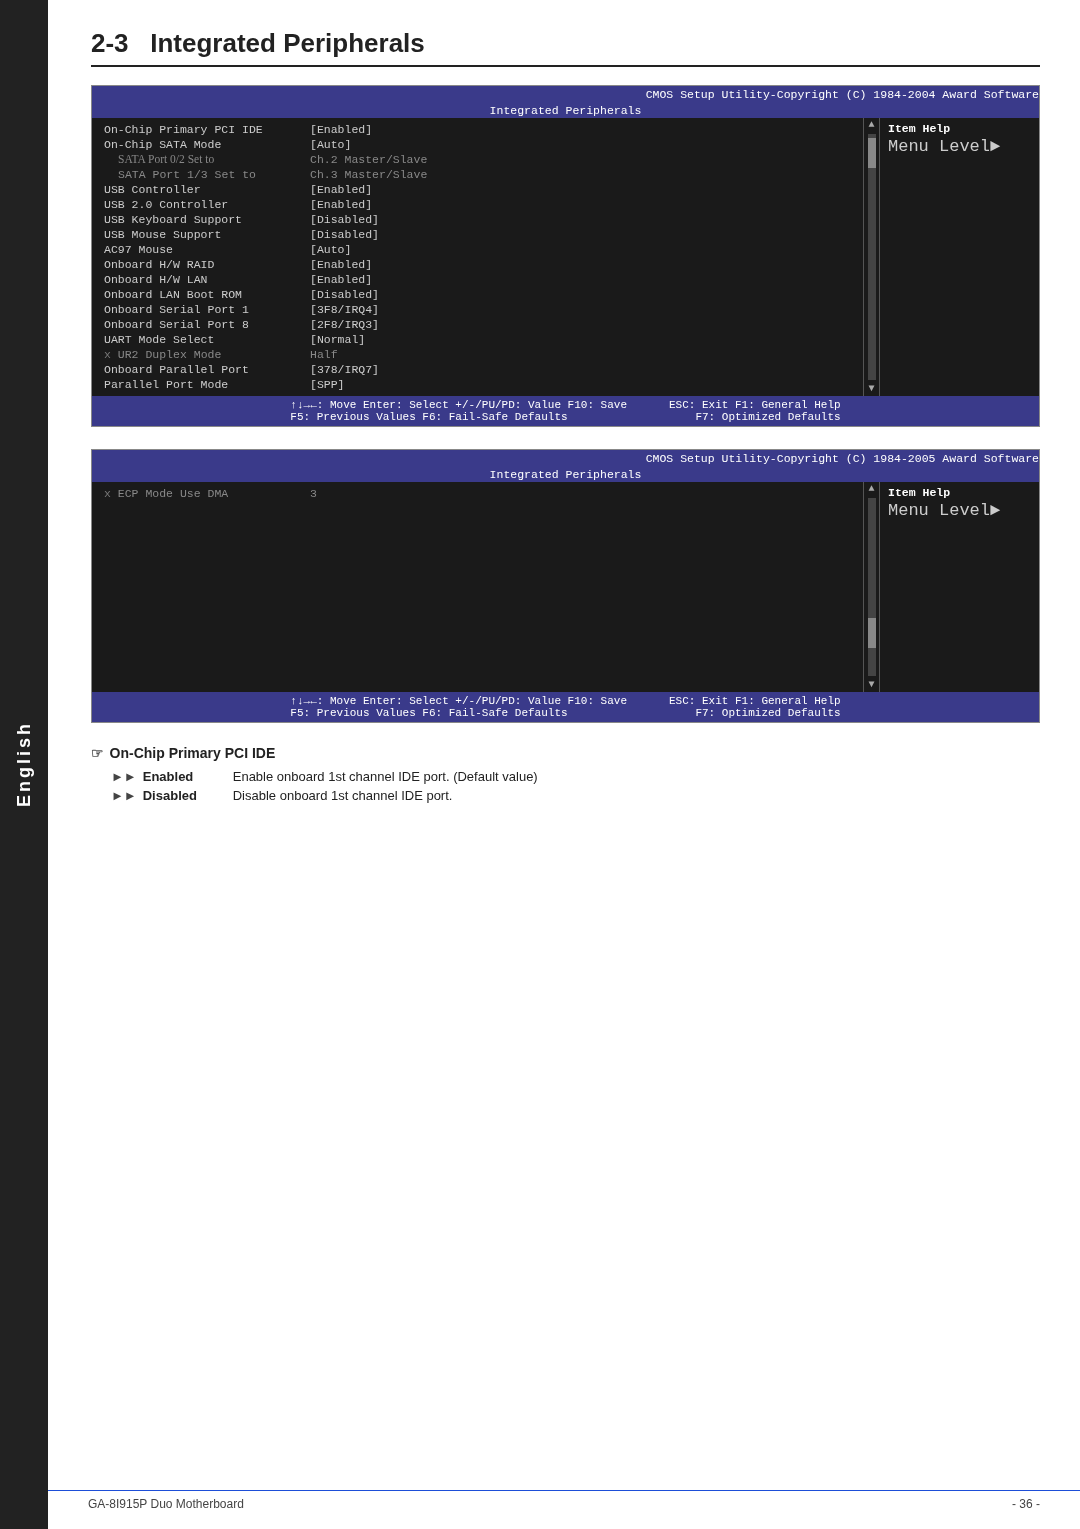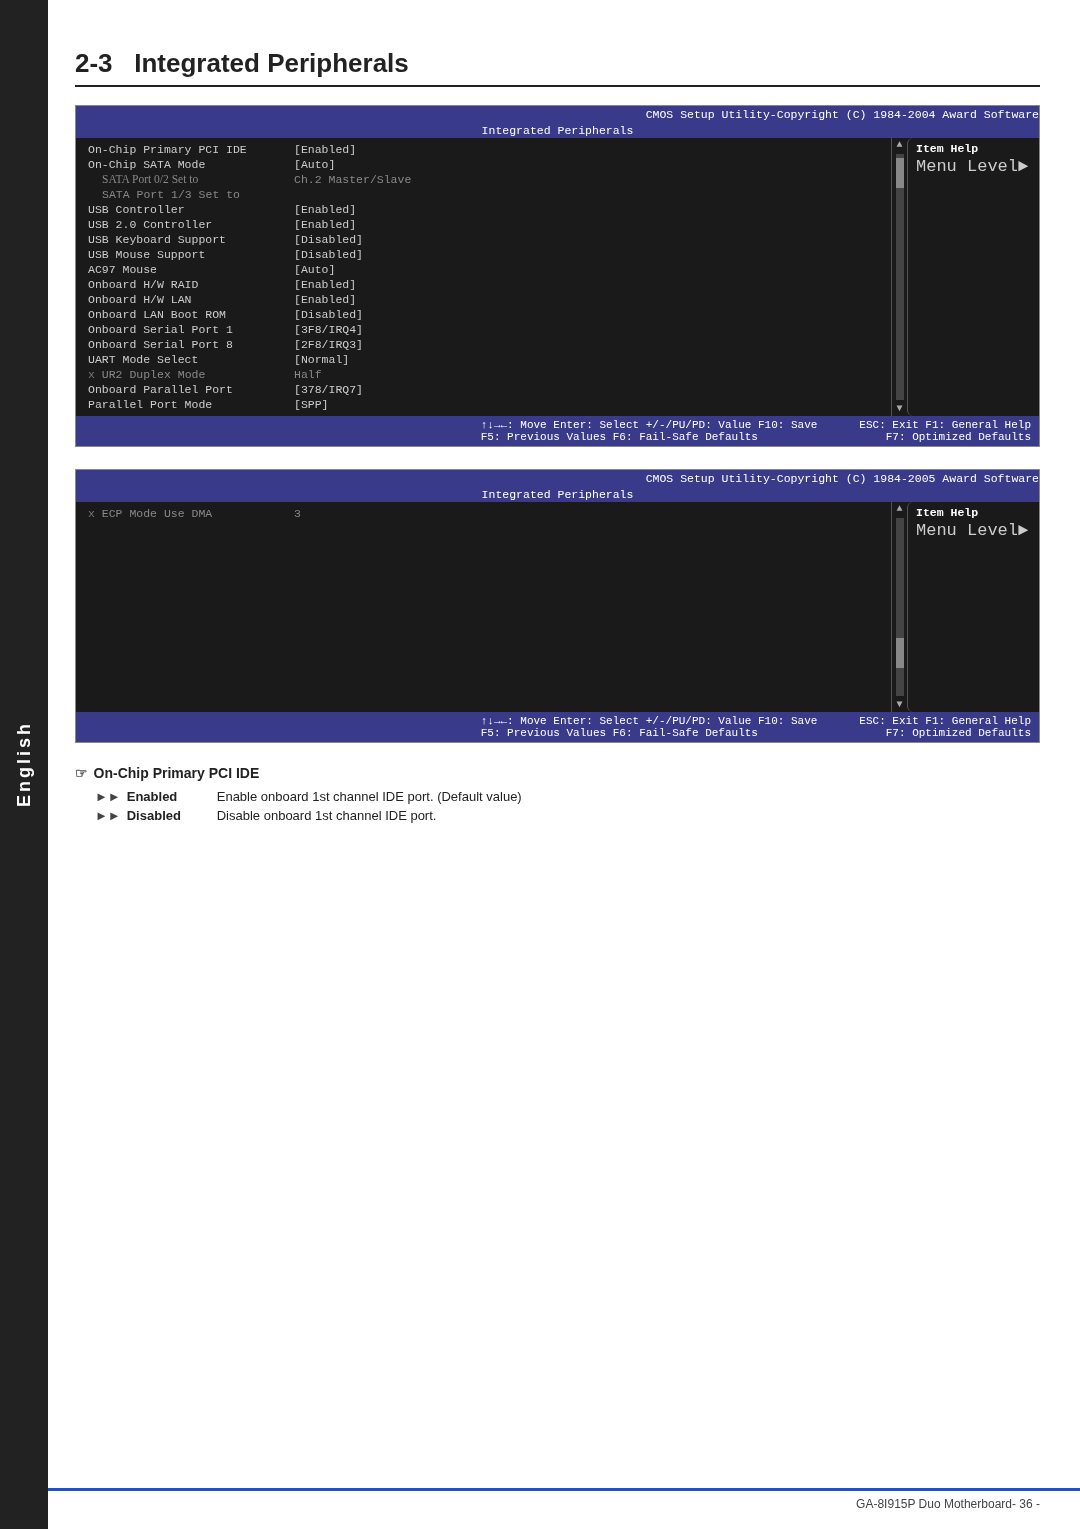--- a/index.html
+++ b/index.html
@@ -29,22 +29,22 @@
       color: #fff;
       font-size: 18px;
       font-weight: bold;
       writing-mode: vertical-rl;
       transform: rotate(180deg);
       letter-spacing: 3px;
     }
 
     
     .main-content {
-      margin-left: 35px;
-      padding: 48px 40px 30px 40px;
+      margin-left: 51px;
+      padding: 28px 40px 30px 40px;
     }
 
     
     .section-heading {
       font-size: 26px;
       font-weight: bold;
       margin-bottom: 18px;
       border-bottom: 2px solid #222;
       padding-bottom: 6px;
     }
@@ -74,26 +74,25 @@
     }
     .cmos-body {
       display: flex;
       flex-direction: row;
     }
     .cmos-main {
       flex: 1;
       padding: 4px 8px;
     }
     .cmos-help {
-      width: 132px;
+      width: 160px;
       border-left: 1px solid #555;
       padding: 4px 8px;
       font-size: 11.5px;
       color: #ccc;
-      border-radius: 6px;
     }
     .cmos-row {
       display: flex;
       flex-direction: row;
       padding: 1px 0;
       font-size: 11.5px;
     }
     .cmos-row.disabled-row {
       color: #888;
     }
@@ -131,21 +130,21 @@
       background: #888;
       position: absolute;
       top: 4px;
     }
     .cmos-footer {
       background: #3a3a8a;
       color: #fff;
       padding: 3px 8px;
       font-size: 11px;
       display: flex;
-      justify-content: flex-end;
+      justify-content: center;
       gap: 42px;
     }
 
     
     .help-title {
       color: #fff;
       font-weight: bold;
       margin-bottom: 2px;
     }
     .help-item {
@@ -190,24 +189,24 @@
       font-size: 13px;
     }
 
     
     .page-footer {
       position: absolute;
       bottom: 18px;
       left: 48px;
       right: 0;
       display: flex;
-      justify-content: flex-end;
+      justify-content: space-between;
       font-size: 12px;
       color: #444;
-      border-top: 3px solid #1d4ed8;
+      border-top: 1px solid #1d4ed8;
       padding-top: 6px;
       padding-left: 40px;
       padding-right: 40px;
     }
   </style>
 </head>
 <body>
 
 <div class="sidebar">
   <span class="sidebar-label">English</span>
@@ -238,20 +237,21 @@
         </div>
 
 
         <div class="cmos-row disabled-row">
           <span class="cmos-label" style="padding-left:18px;font-family:Liberation Serif, serif;">SATA Port 0/2 Set to</span>
           <span class="cmos-value">Ch.2 Master/Slave</span>
         </div>
 
         <div class="cmos-row disabled-row">
           <span class="cmos-label" style="padding-left:18px;">SATA Port 1/3 Set to</span>
+          <span class="cmos-value">Ch.3 Master/Slave</span>
         </div>
 
         <div class="cmos-row">
           <span class="cmos-label">USB Controller</span>
           <span class="cmos-value">[Enabled]</span>
         </div>
 
         <div class="cmos-row">
           <span class="cmos-label">USB 2.0 Controller</span>
           <span class="cmos-value">[Enabled]</span>

